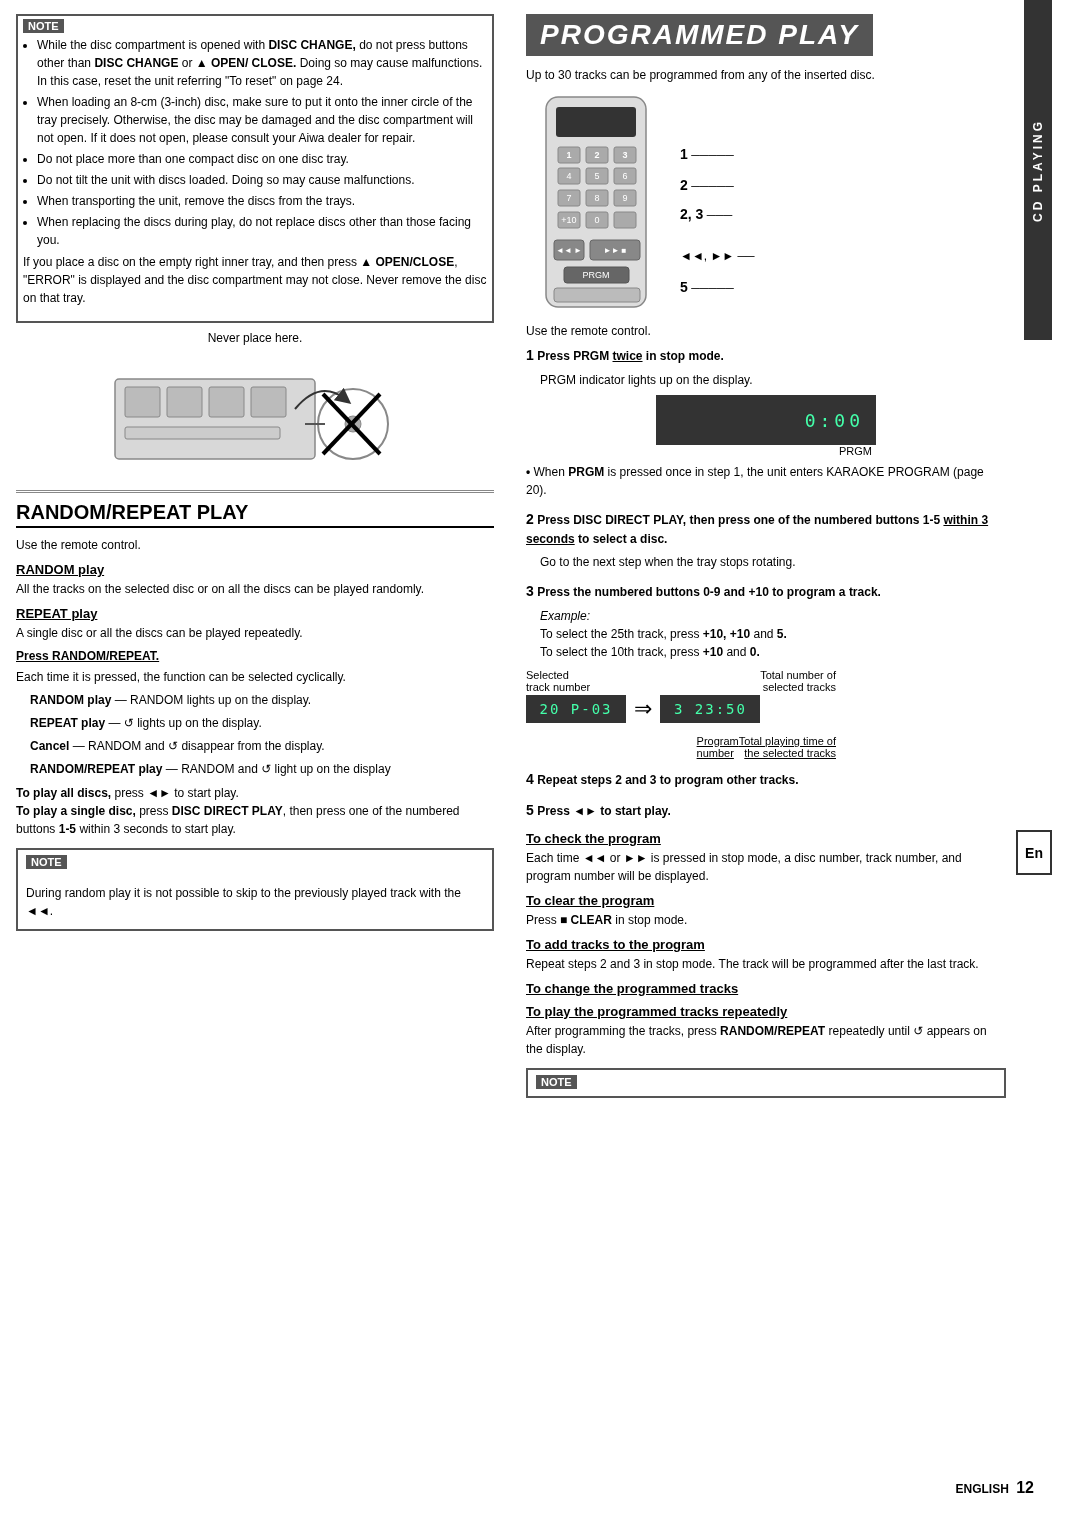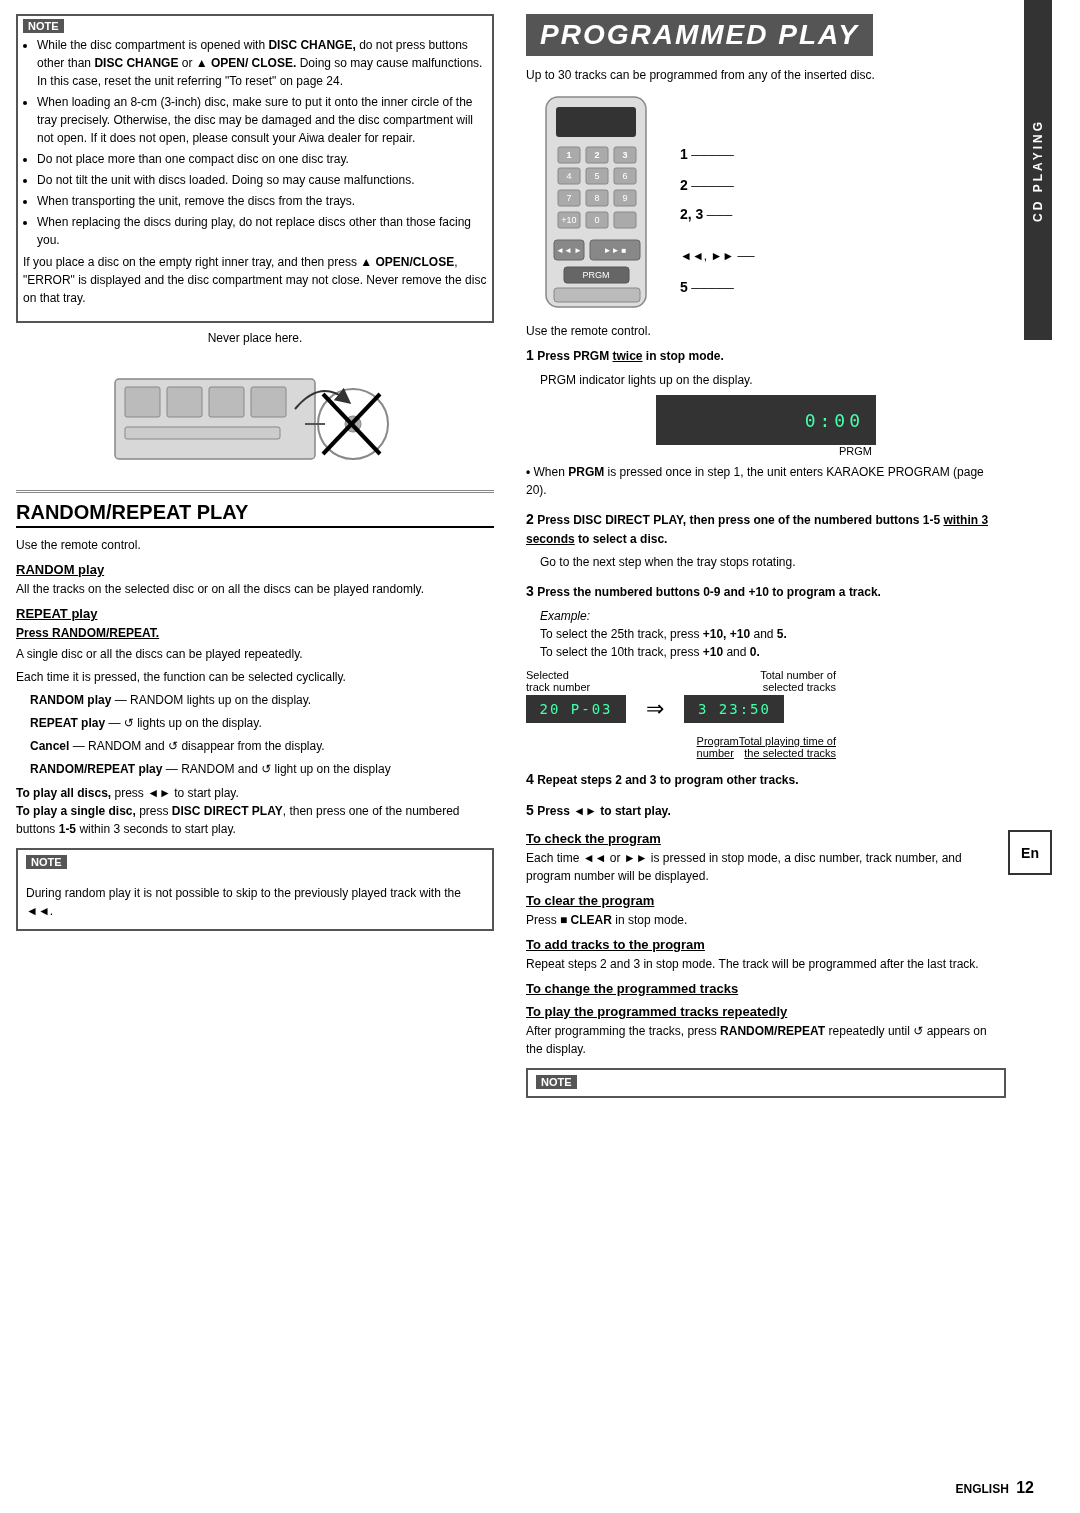--- a/index.html
+++ b/index.html
@@ -155,23 +155,23 @@
   <div style="border-top: 3px double #888; margin: 8px 0;"></div>
 
   <h2 class="section-title">RANDOM/REPEAT PLAY</h2>
 
   <p class="body-text">Use the remote control.</p>
 
   <p class="subsection-title">RANDOM play</p>
   <p class="body-text">All the tracks on the selected disc or on all the discs can be played randomly.</p>
 
   <p class="subsection-title">REPEAT play</p>
+  <p class="body-text">A single disc or all the discs can be played repeatedly.</p>
+
   <p class="body-text bold" style="font-weight:bold; text-decoration:underline; margin-bottom:3px;">Press RANDOM/REPEAT.</p>
-
-  <p class="body-text">A single disc or all the discs can be played repeatedly.</p>
   <p class="body-text">Each time it is pressed, the function can be selected cyclically.</p>
 
   <div class="indent">
     <p class="body-text"><span class="bold">RANDOM play</span> — RANDOM lights up on the display.</p>
     <p class="body-text"><span class="bold">REPEAT play</span> — ↺ lights up on the display.</p>
     <p class="body-text"><span class="bold">Cancel</span> — RANDOM and ↺ disappear from the display.</p>
     <p class="body-text"><span class="bold">RANDOM/REPEAT play</span> — RANDOM and ↺ light up on the display</p>
   </div>
 
   <p class="body-text" style="margin-top:6px;">
@@ -282,21 +282,21 @@
       </div>
       <div style="text-align:right; font-size:11px; padding-right:4px;">PRGM</div>
     </div>
 
     <p class="body-text" style="margin-top:4px;">
       <span class="bold">•</span> When <span class="bold">PRGM</span> is pressed once in step 1, the unit enters KARAOKE PROGRAM (page 20).
     </p>
   </div>
 
   
-  <div style="position:absolute; right:0; top:830px; width:44px; height:45px; background:#fff; border:2px solid #333; display:flex; align-items:center; justify-content:center;">
+  <div style="position:absolute; right:0; top:830px; width:36px; height:45px; background:#fff; border:2px solid #333; display:flex; align-items:center; justify-content:center;">
     <span style="font-size:14px; font-weight:bold;">En</span>
   </div>
 
   
   <div class="step">
     <p class="body-text">
       <span class="bold" style="font-size:14px;">2</span>
       <span class="bold"> Press DISC DIRECT PLAY, then press one of the numbered buttons 1-5 <span class="underline">within 3 seconds</span> to select a disc.</span>
     </p>
     <p class="body-text indent">Go to the next step when the tray stops rotating.</p>
@@ -312,21 +312,21 @@
       <em>Example:</em><br>
       To select the 25th track, press <span class="bold">+10, +10</span> and <span class="bold">5.</span><br>
       To select the 10th track, press <span class="bold">+10</span> and <span class="bold">0.</span>
     </p>
 
     <div style="margin:8px 0;">
       <div style="display:flex; justify-content:space-between; width:310px; font-size:11px; margin-bottom:2px;">
         <span>Selected<br>track number</span>
         <span style="text-align:right;">Total number of<br>selected tracks</span>
       </div>
-      <div style="display:flex; align-items:center; gap:20px;">
+      <div style="display:flex; align-items:center; gap:8px;">
         <div style="background:#333; color:#4fa; font-family:monospace; font-size:14px; padding:6px 10px; letter-spacing:2px; min-width:100px; text-align:center;">20 P-03</div>
         <span style="font-size:22px;">⇒</span>
         <div style="background:#333; color:#4fa; font-family:monospace; font-size:14px; padding:6px 10px; letter-spacing:2px; min-width:100px; text-align:center;">3 23:50</div>
       </div>
       <div style="display:flex; justify-content:flex-end; width:310px; font-size:11px; margin-top:12px;text-decoration:underline;">
         <span>Program<br>number</span>
         <span style="text-align:right;">Total playing time of<br>the selected tracks</span>
       </div>
     </div>
   </div>

